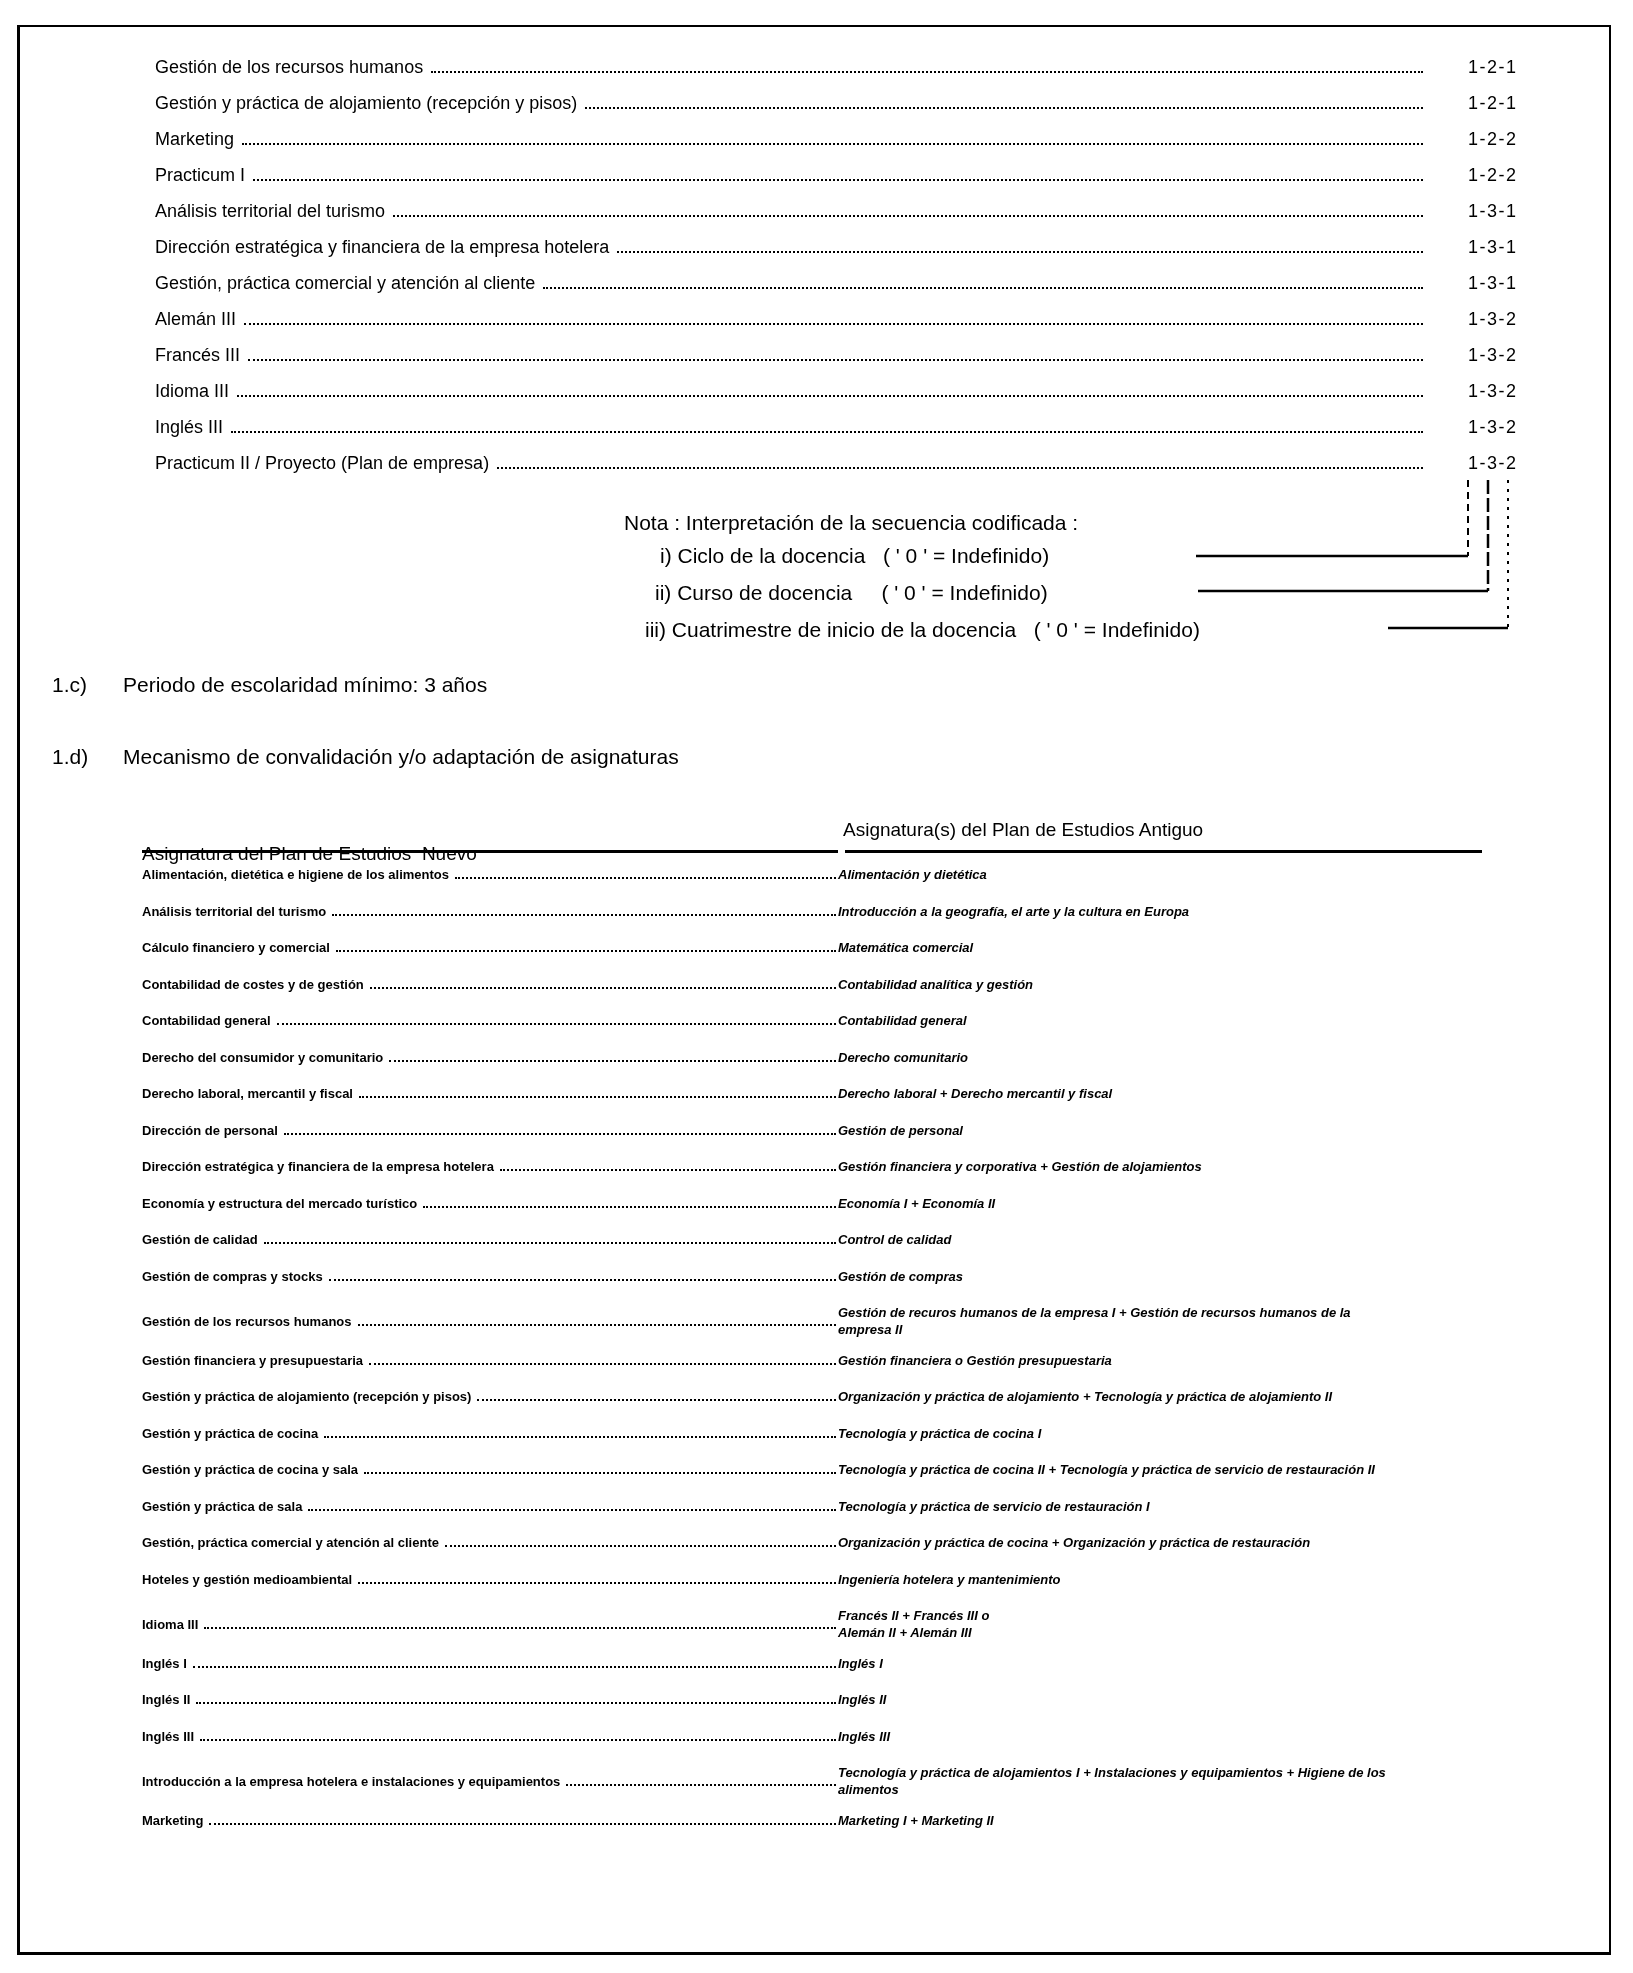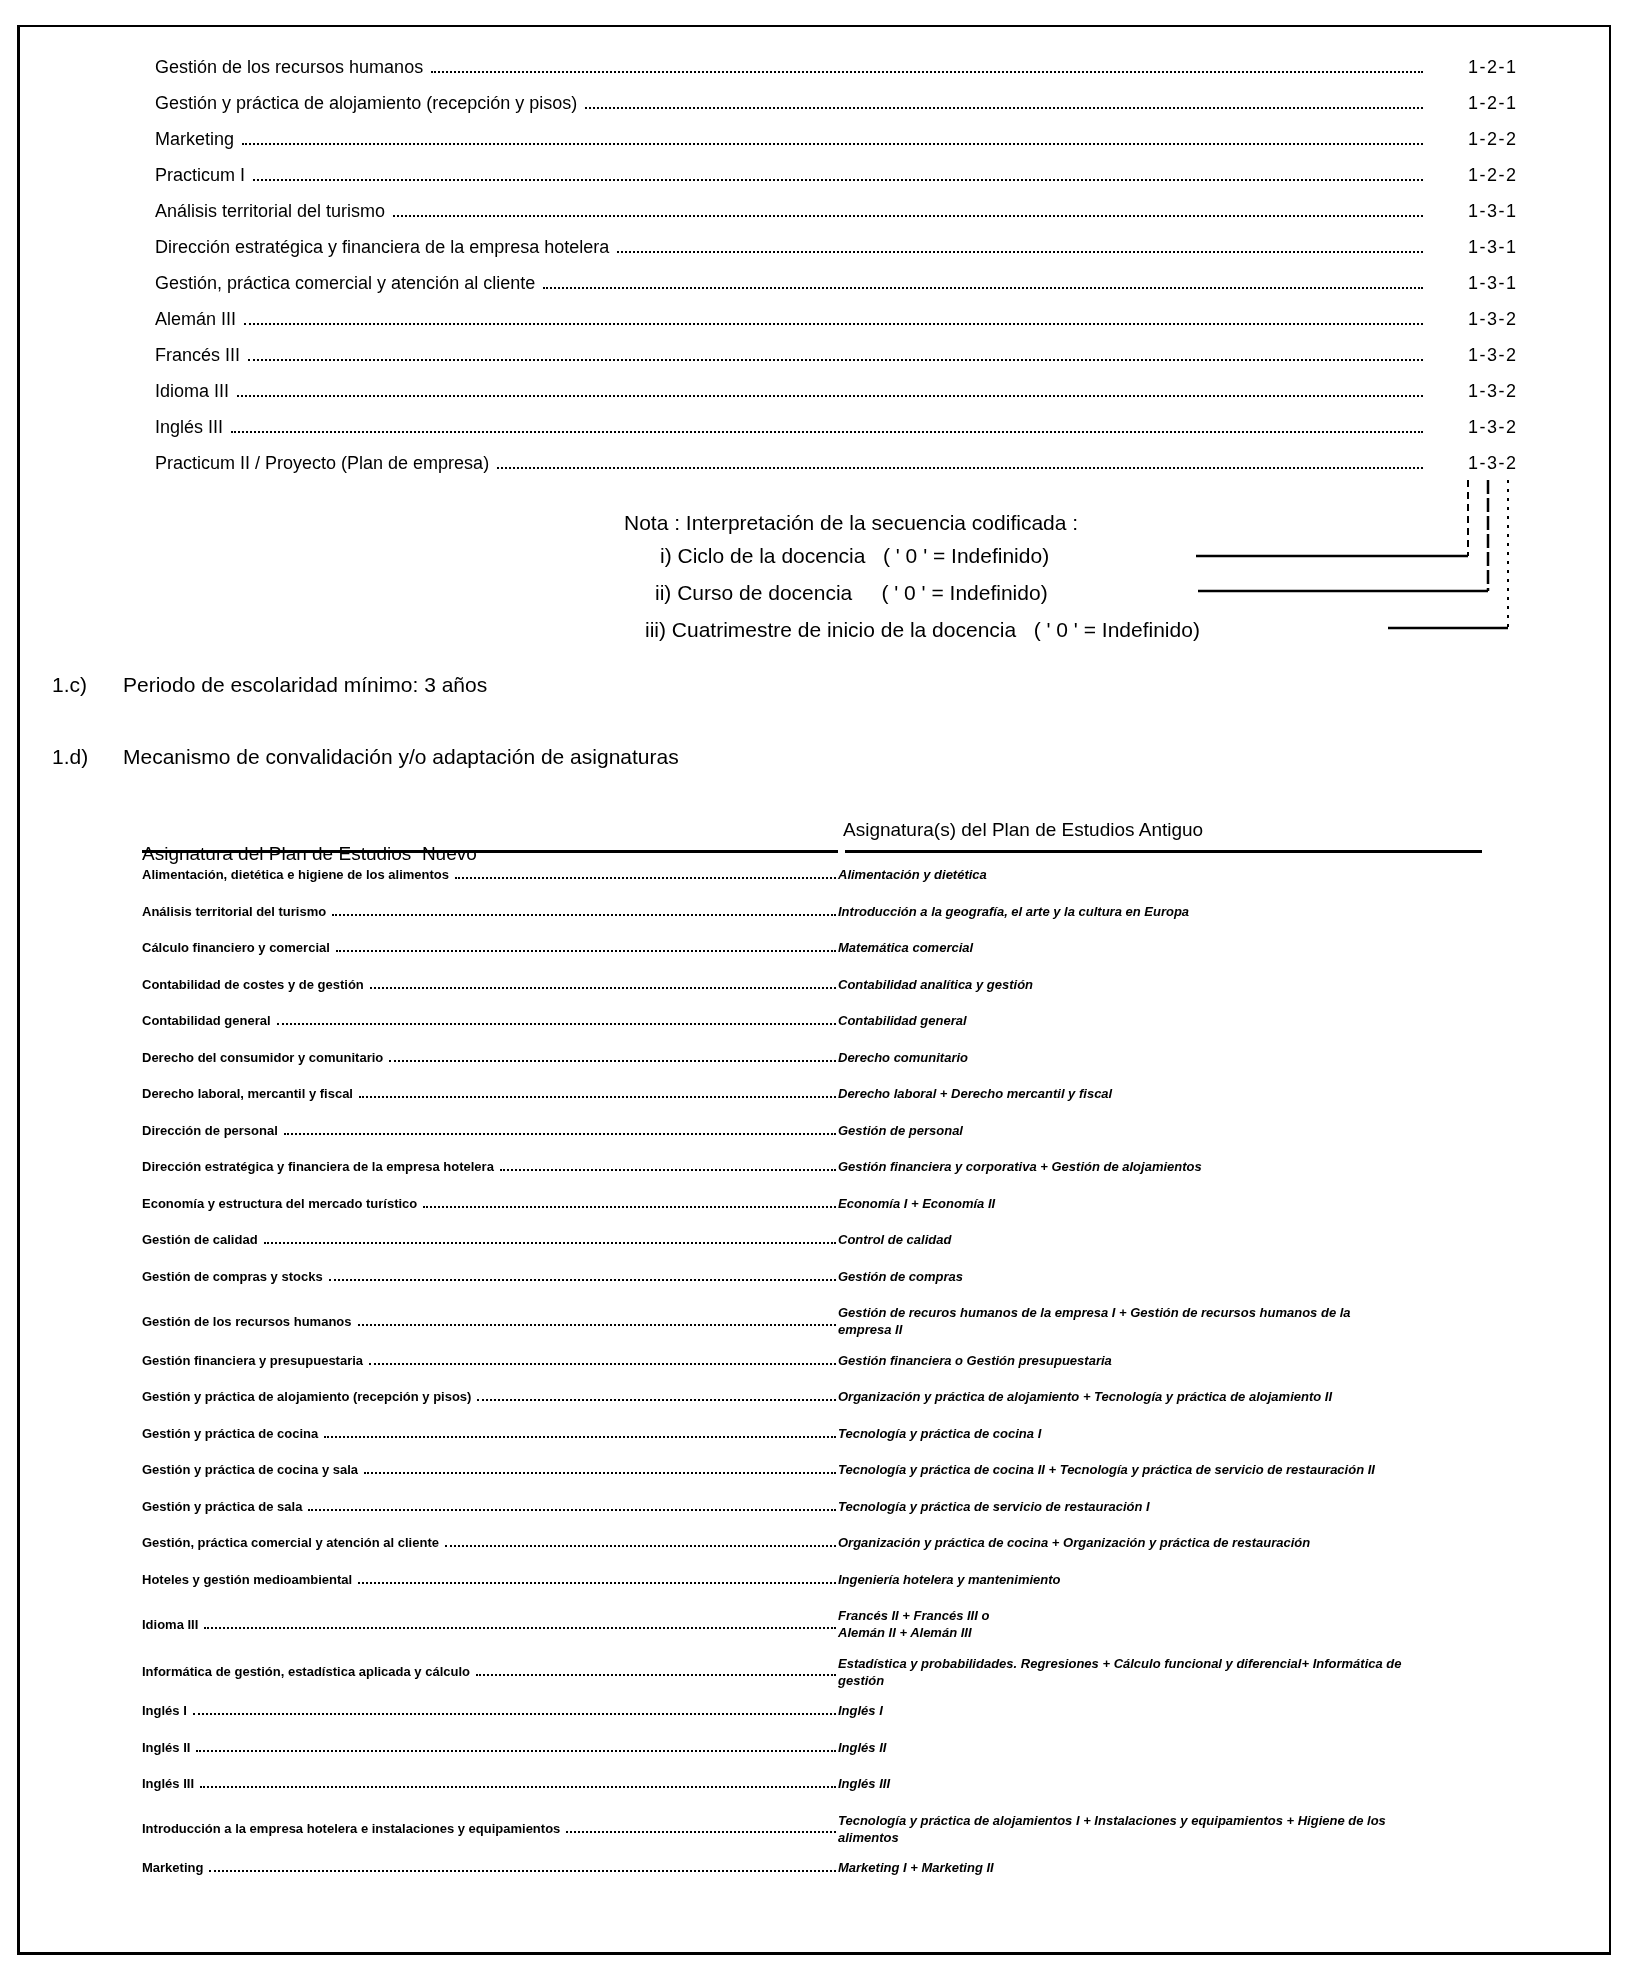--- a/index.html
+++ b/index.html
@@ -284,50 +284,43 @@
       </span>
       <span class="mold"><span>Ingeniería hotelera y mantenimiento</span></span>
     </div>
     <div class="mrow w2">
       <span class="mleft">
         <span class="mnew">Idioma III</span>
         <span class="mleader"></span>
       </span>
       <span class="mold"><span>Francés II + Francés III o</span><br><span>Alemán II + Alemán III</span></span>
     </div>
+    <div class="mrow">
+      <span class="mleft">
+        <span class="mnew">Inglés I</span>
+        <span class="mleader"></span>
+      </span>
+      <span class="mold"><span>Inglés I</span></span>
+    </div>
+    <div class="mrow">
+      <span class="mleft">
+        <span class="mnew">Inglés II</span>
+        <span class="mleader"></span>
+      </span>
+      <span class="mold"><span>Inglés II</span></span>
+    </div>
+    <div class="mrow">
+      <span class="mleft">
+        <span class="mnew">Inglés III</span>
+        <span class="mleader"></span>
+      </span>
+      <span class="mold"><span>Inglés III</span></span>
+    </div>
     <div class="mrow w2">
       <span class="mleft">
-        <span class="mnew">Informática de gestión, estadística aplicada y cálculo</span>
-        <span class="mleader"></span>
-      </span>
-      <span class="mold"><span>Estadística y probabilidades. Regresiones + Cálculo funcional y diferencial+ Informática de</span><br><span>gestión</span></span>
-    </div>
-    <div class="mrow">
-      <span class="mleft">
-        <span class="mnew">Inglés I</span>
-        <span class="mleader"></span>
-      </span>
-      <span class="mold"><span>Inglés I</span></span>
-    </div>
-    <div class="mrow">
-      <span class="mleft">
-        <span class="mnew">Inglés II</span>
-        <span class="mleader"></span>
-      </span>
-      <span class="mold"><span>Inglés II</span></span>
-    </div>
-    <div class="mrow">
-      <span class="mleft">
-        <span class="mnew">Inglés III</span>
-        <span class="mleader"></span>
-      </span>
-      <span class="mold"><span>Inglés III</span></span>
-    </div>
-    <div class="mrow w2">
-      <span class="mleft">
         <span class="mnew">Introducción a la empresa hotelera e instalaciones y equipamientos</span>
         <span class="mleader"></span>
       </span>
       <span class="mold"><span>Tecnología y práctica de alojamientos I + Instalaciones y equipamientos + Higiene de los</span><br><span>alimentos</span></span>
     </div>
     <div class="mrow">
       <span class="mleft">
         <span class="mnew">Marketing</span>
         <span class="mleader"></span>
       </span>

